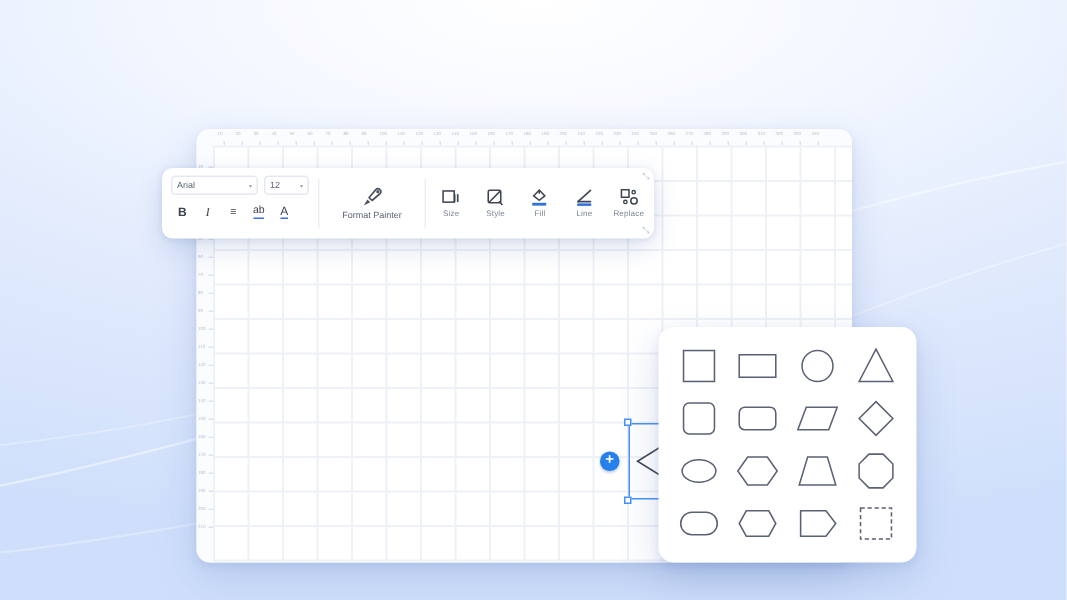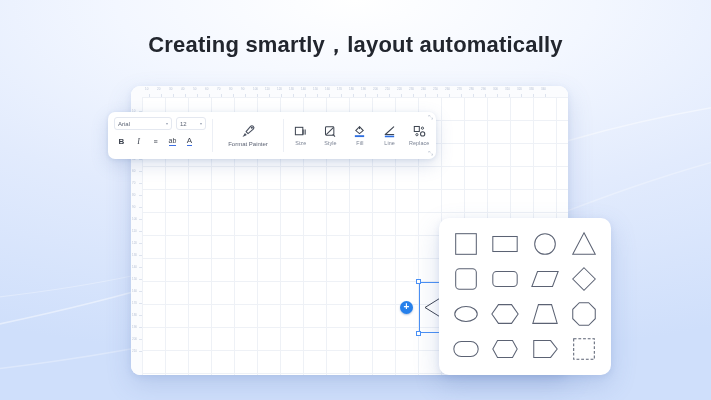--- a/index.html
+++ b/index.html
@@ -140,21 +140,20 @@
 
 <div id="stage">
 
   <div class="bg"></div>
   <svg class="bg-swoosh" viewBox="0 0 711 400">
     <path d="M -30 330 C 120 300 230 268 400 200 C 520 152 620 120 760 100" fill="none" stroke="#ffffff" stroke-opacity="0.45" stroke-width="1.6"></path>
     <path d="M -30 372 C 150 352 300 320 470 250 C 590 200 680 168 760 150" fill="none" stroke="#ffffff" stroke-opacity="0.30" stroke-width="1.4"></path>
     <path d="M -30 300 C 90 288 180 270 300 228" fill="none" stroke="#ffffff" stroke-opacity="0.30" stroke-width="1.2"></path>
   </svg>
 
-  <div class="title">Creating smartly，layout automatically</div>
 
   <div class="window">
     <div class="ruler-top" id="ruler-top">
         <span class="rt-tick" style="left: 14px;">10</span>
         <span class="rt-mark" style="left: 18px;"></span>
         <span class="rt-tick" style="left: 26px;">20</span>
         <span class="rt-mark" style="left: 30px;"></span>
         <span class="rt-tick" style="left: 38px;">30</span>
         <span class="rt-mark" style="left: 42px;"></span>
         <span class="rt-tick" style="left: 50px;">40</span>

